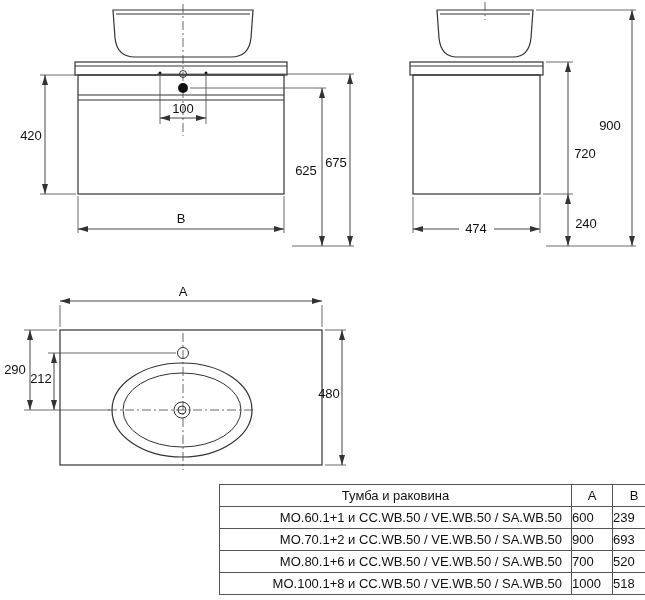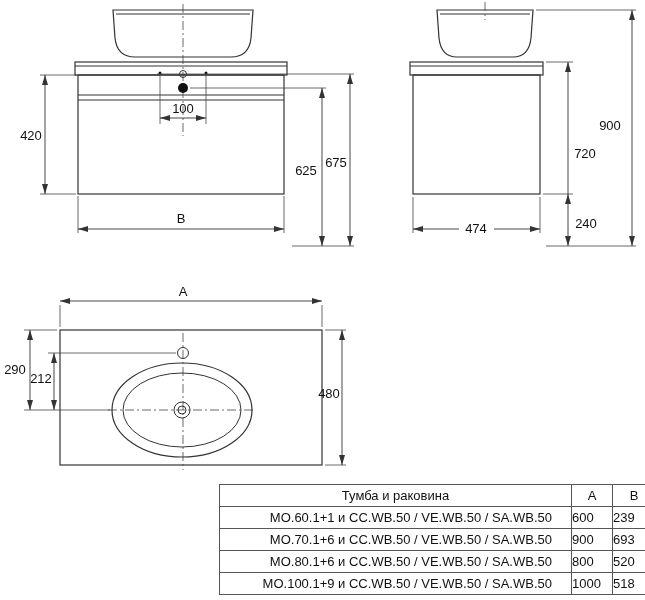--- a/index.html
+++ b/index.html
@@ -9,21 +9,21 @@
   .ln{stroke:#333;stroke-width:1.2;fill:none;}
   .thin{stroke:#333;stroke-width:1;fill:none;}
   .ext{stroke:#444;stroke-width:0.8;fill:none;}
   .dl{stroke:#333;stroke-width:0.9;fill:none;}
   .cl{stroke:#444;stroke-width:0.8;fill:none;stroke-dasharray:9 3 2 3;}
   .dim{font:13px "Liberation Sans",sans-serif;fill:#111;text-anchor:middle;}
   .size-table{position:absolute;left:219px;top:484px;width:436px;border-collapse:collapse;
               table-layout:fixed;font:13px "Liberation Sans",sans-serif;color:#111;background:#fff;}
   .size-table th,.size-table td{border:1px solid #555;height:21px;padding:0;overflow:hidden;white-space:nowrap;}
   .size-table th{font-weight:400;text-align:center;}
-  .size-table td.name{text-align:right;padding-right:19px;}
+  .size-table td.name{text-align:right;padding-right:9px;}
   .size-table td.num{text-align:left;}
 </style>
 </head>
 <body>
 
 <div class="stage">
 
   <svg width="645" height="600" viewBox="0 0 645 600">
     <defs>
       <marker id="arr" markerWidth="11" markerHeight="8" refX="10" refY="4" orient="auto-start-reverse" markerUnits="userSpaceOnUse">
@@ -166,30 +166,30 @@
       <th>Тумба и раковина</th>
       <th>A</th>
       <th>B</th>
     </tr>
     <tr>
       <td class="name">MO.60.1+1 и CC.WB.50 / VE.WB.50 / SA.WB.50</td>
       <td class="num">600</td>
       <td class="num">239</td>
     </tr>
     <tr>
-      <td class="name">MO.70.1+6 и CC.WB.50 / VE.WB.50 / SA.WB.50</td>
+      <td class="name">MO.70.1+2 и CC.WB.50 / VE.WB.50 / SA.WB.50</td>
       <td class="num">900</td>
       <td class="num">693</td>
     </tr>
     <tr>
       <td class="name">MO.80.1+6 и CC.WB.50 / VE.WB.50 / SA.WB.50</td>
-      <td class="num">800</td>
+      <td class="num">700</td>
       <td class="num">520</td>
     </tr>
     <tr>
-      <td class="name">MO.100.1+9 и CC.WB.50 / VE.WB.50 / SA.WB.50</td>
+      <td class="name">MO.100.1+8 и CC.WB.50 / VE.WB.50 / SA.WB.50</td>
       <td class="num">1000</td>
       <td class="num">518</td>
     </tr>
   </tbody>
     </table>
 
 </div>
 
 </body></html>

